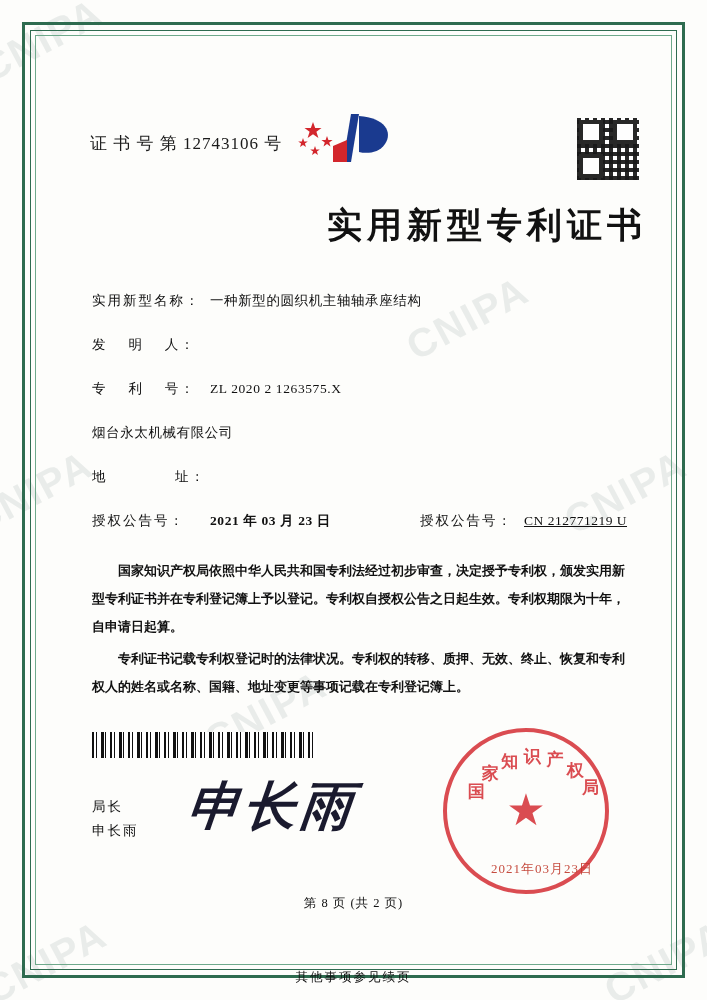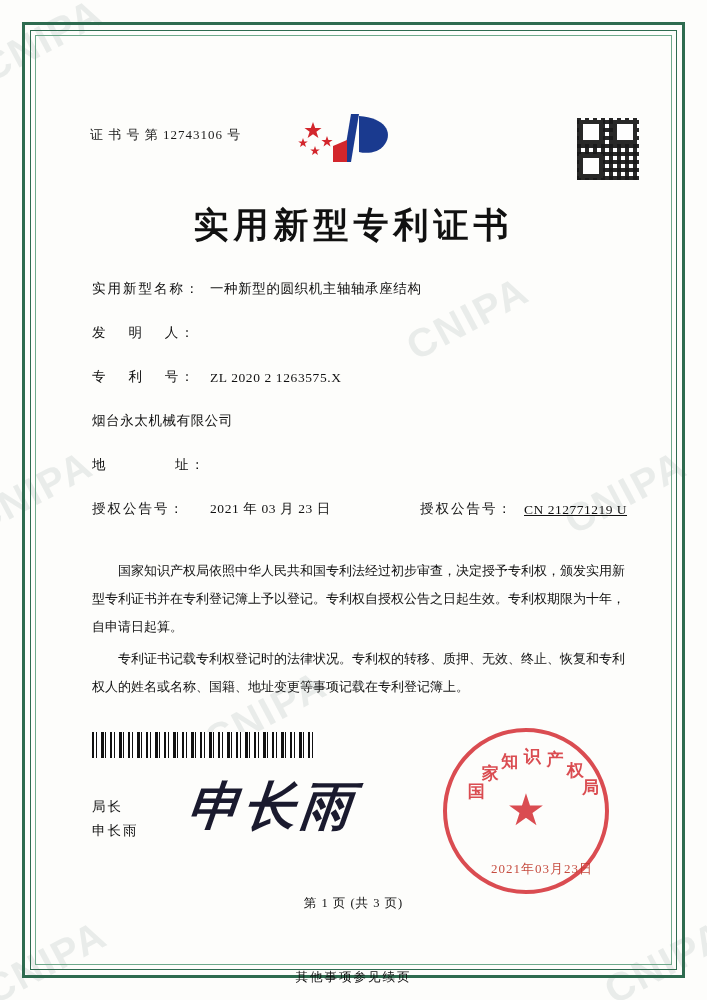--- a/index.html
+++ b/index.html
@@ -69,22 +69,22 @@
 
   
   .content {
     position: absolute;
     left: 60px; top: 60px; right: 60px; bottom: 60px;
   }
 
   .cert-no {
     position: absolute;
     left: 30px;
-    top: 66px;
-    font-size: 13px;
+    top: 72px;
+    font-size: 17px;
     letter-spacing: 1px;
     color: #1a1a1a;
   }
 
   
   .qr {
     position: absolute;
     right: 8px;
     top: 58px;
     width: 62px;
@@ -119,72 +119,73 @@
     transform: translateX(-50%);
     top: 50px;
     width: 130px;
     height: 62px;
   }
 
   .title {
     position: absolute;
     top: 142px;
     width: 100%;
-    text-align: center;
+    text-align: right;
     font-family: "Liberation Sans", "DejaVu Sans", sans-serif;
     font-weight: 700;
     font-size: 35px;
     letter-spacing: 5px;
     color: #111;
   }
 
   
   .fields {
     position: absolute;
     top: 220px;
     left: 32px;
     right: 20px;
     font-size: 13.5px;
     color: #111;
   }
   .frow {
     display: flex;
-    align-items: flex-end;
+    align-items: center;
     margin-bottom: 26px;
     letter-spacing: .5px;
+    margin-top: 12px;
   }
   .flabel {
     width: 118px;
     flex: 0 0 118px;
     letter-spacing: 2px;
   }
   .fvalue {
     flex: 1 1 auto;
     letter-spacing: .6px;
   }
-  .frow.dual .fvalue { flex: 0 0 210px; }
+  .frow.dual .fvalue { flex: 0 0 210px; font-weight: bold; }
   .frow.dual .flabel2 {
     width: 104px;
     flex: 0 0 104px;
     letter-spacing: 2px;
   }
   .frow.dual .fvalue2 { flex: 1 1 auto; text-decoration: underline; }
 
   
   .paras {
     position: absolute;
     top: 497px;
     left: 32px;
     right: 22px;
     font-size: 13px;
     line-height: 28px;
     color: #111;
     text-align: justify;
   }
-  .paras p { margin: 0 0 4px 0; text-indent: 26px; }
+  .paras p { margin: 0 0 4px 0; text-indent: 26px; font-weight: bold; }
 
   
   .barcode {
     position: absolute;
     left: 32px;
     top: 672px;
     width: 225px;
     height: 26px;
     background:
       repeating-linear-gradient(90deg,
@@ -379,17 +380,17 @@
         <span style="transform: rotate(-2deg)  translate(0,-66px) rotate(2deg);">识</span>
         <span style="transform: rotate(18deg)  translate(0,-66px) rotate(-18deg);">产</span>
         <span style="transform: rotate(38deg)  translate(0,-66px) rotate(-38deg);">权</span>
         <span style="transform: rotate(58deg)  translate(0,-66px) rotate(-58deg);">局</span>
       </div>
       <div class="star">★</div>
     </div>
 
     <div class="seal-date">2021年03月23日</div>
 
-    <div class="page-no">第 1 页 (共 3 页)</div>
+    <div class="page-no">第 8 页 (共 2 页)</div>
   </div>
 
   <div class="footnote">其他事项参见续页</div>
 </div>
 
 </body></html>

